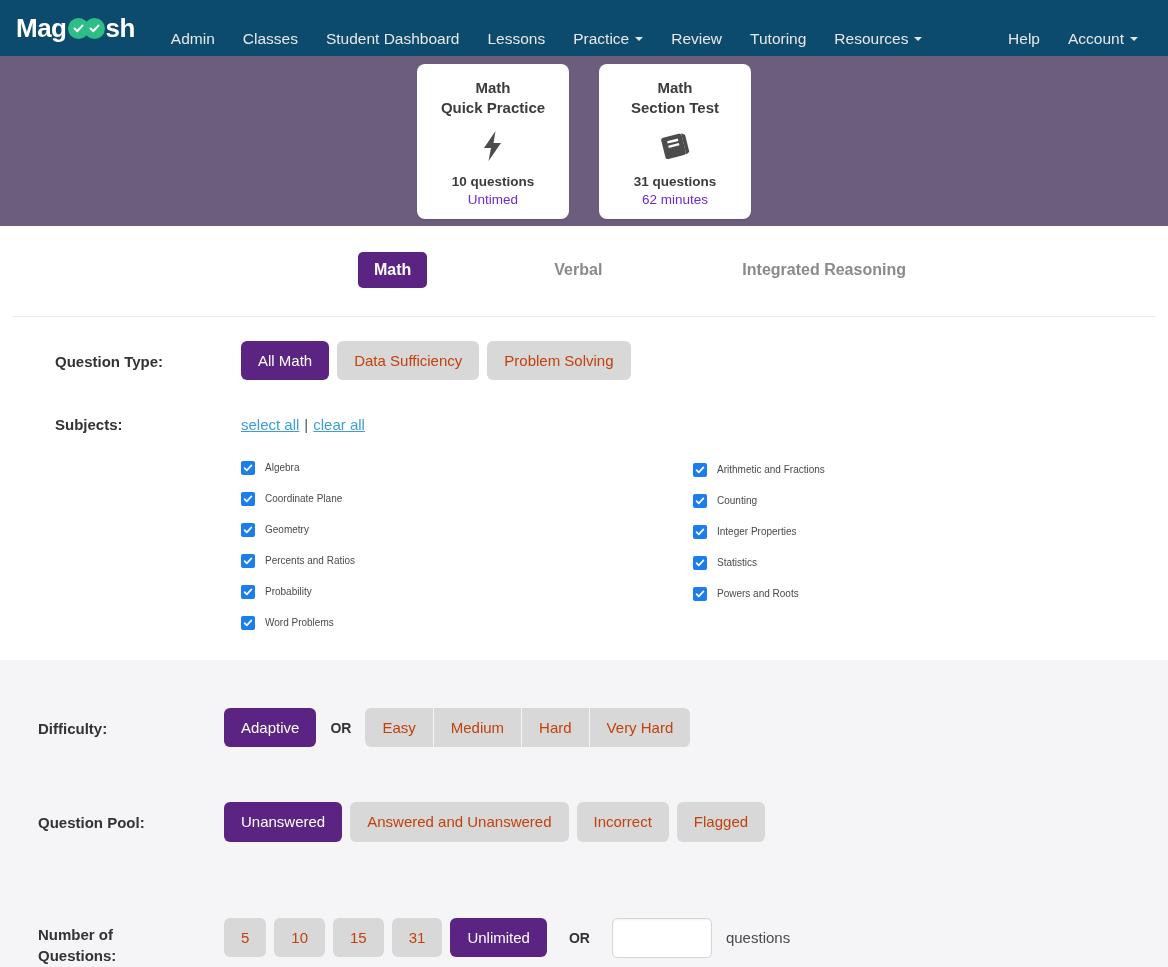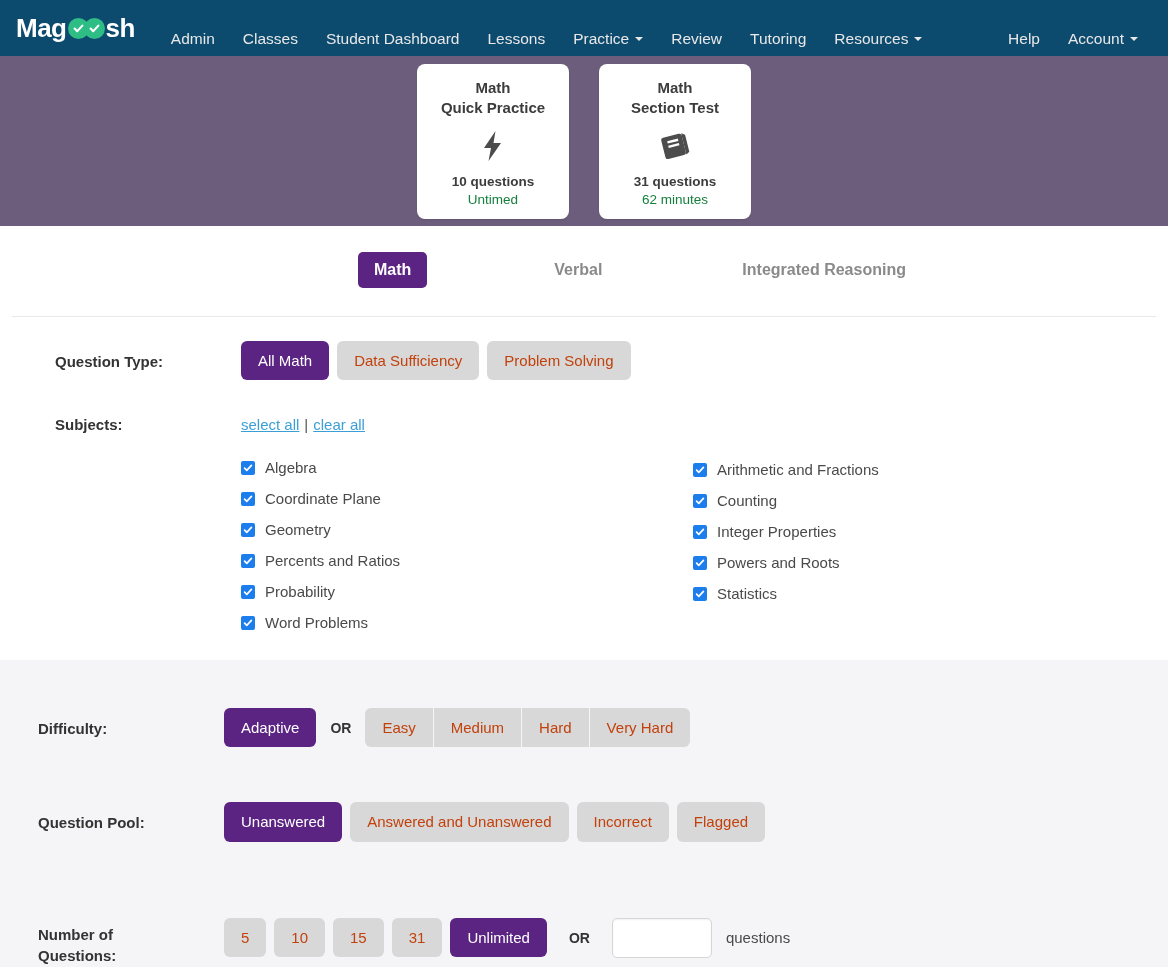--- a/index.html
+++ b/index.html
@@ -115,21 +115,21 @@
     justify-content: center;
   }
   .card-count {
     font-size: 13.5px;
     font-weight: bold;
     color: #3c3c3c;
     text-align: center;
   }
   .card-time {
     font-size: 13.5px;
-    color: #15803d;
+    color: #6d28d9;
     text-align: center;
     margin-top: 3px;
   }
 
   
   .tabs-wrap {
     background: #ffffff;
     padding-top: 26px;
   }
   .tabs {
@@ -239,21 +239,21 @@
     border-radius: 2px;
     background: #1c7ded;
     display: inline-flex;
     align-items: center;
     justify-content: center;
     flex: 0 0 14px;
     margin-right: 10px;
   }
   .cb svg { display: block; }
   .subj-label {
-    font-size: 15px;
+    font-size: 10px;
     color: #4a4a4a;
   }
 
   
   .num-input {
     width: 100px;
     height: 40px;
     border: 1px solid #d6d6d6;
     border-radius: 5px;
     background: #ffffff;
@@ -468,29 +468,29 @@
             </svg>
           </span>
         <span class="subj-label">Integer Properties</span>
       </label>
       <label class="subj-item">
         <span class="cb">
             <svg width="10" height="10" viewBox="0 0 10 10">
               <path d="M1.6 5.2 L3.8 7.4 L8.4 2.4" stroke="#fff" stroke-width="1.7" fill="none" stroke-linecap="round" stroke-linejoin="round"></path>
             </svg>
           </span>
+        <span class="subj-label">Statistics</span>
+      </label>
+      <label class="subj-item">
+        <span class="cb">
+            <svg width="10" height="10" viewBox="0 0 10 10">
+              <path d="M1.6 5.2 L3.8 7.4 L8.4 2.4" stroke="#fff" stroke-width="1.7" fill="none" stroke-linecap="round" stroke-linejoin="round"></path>
+            </svg>
+          </span>
         <span class="subj-label">Powers and Roots</span>
-      </label>
-      <label class="subj-item">
-        <span class="cb">
-            <svg width="10" height="10" viewBox="0 0 10 10">
-              <path d="M1.6 5.2 L3.8 7.4 L8.4 2.4" stroke="#fff" stroke-width="1.7" fill="none" stroke-linecap="round" stroke-linejoin="round"></path>
-            </svg>
-          </span>
-        <span class="subj-label">Statistics</span>
       </label>
     </div>
   </div>
 </div>
 
 <div class="section-gray">
 
   <div class="row" style="margin-top:26px;">
     <div class="row-label">Difficulty:</div>
     <div class="row-content">

